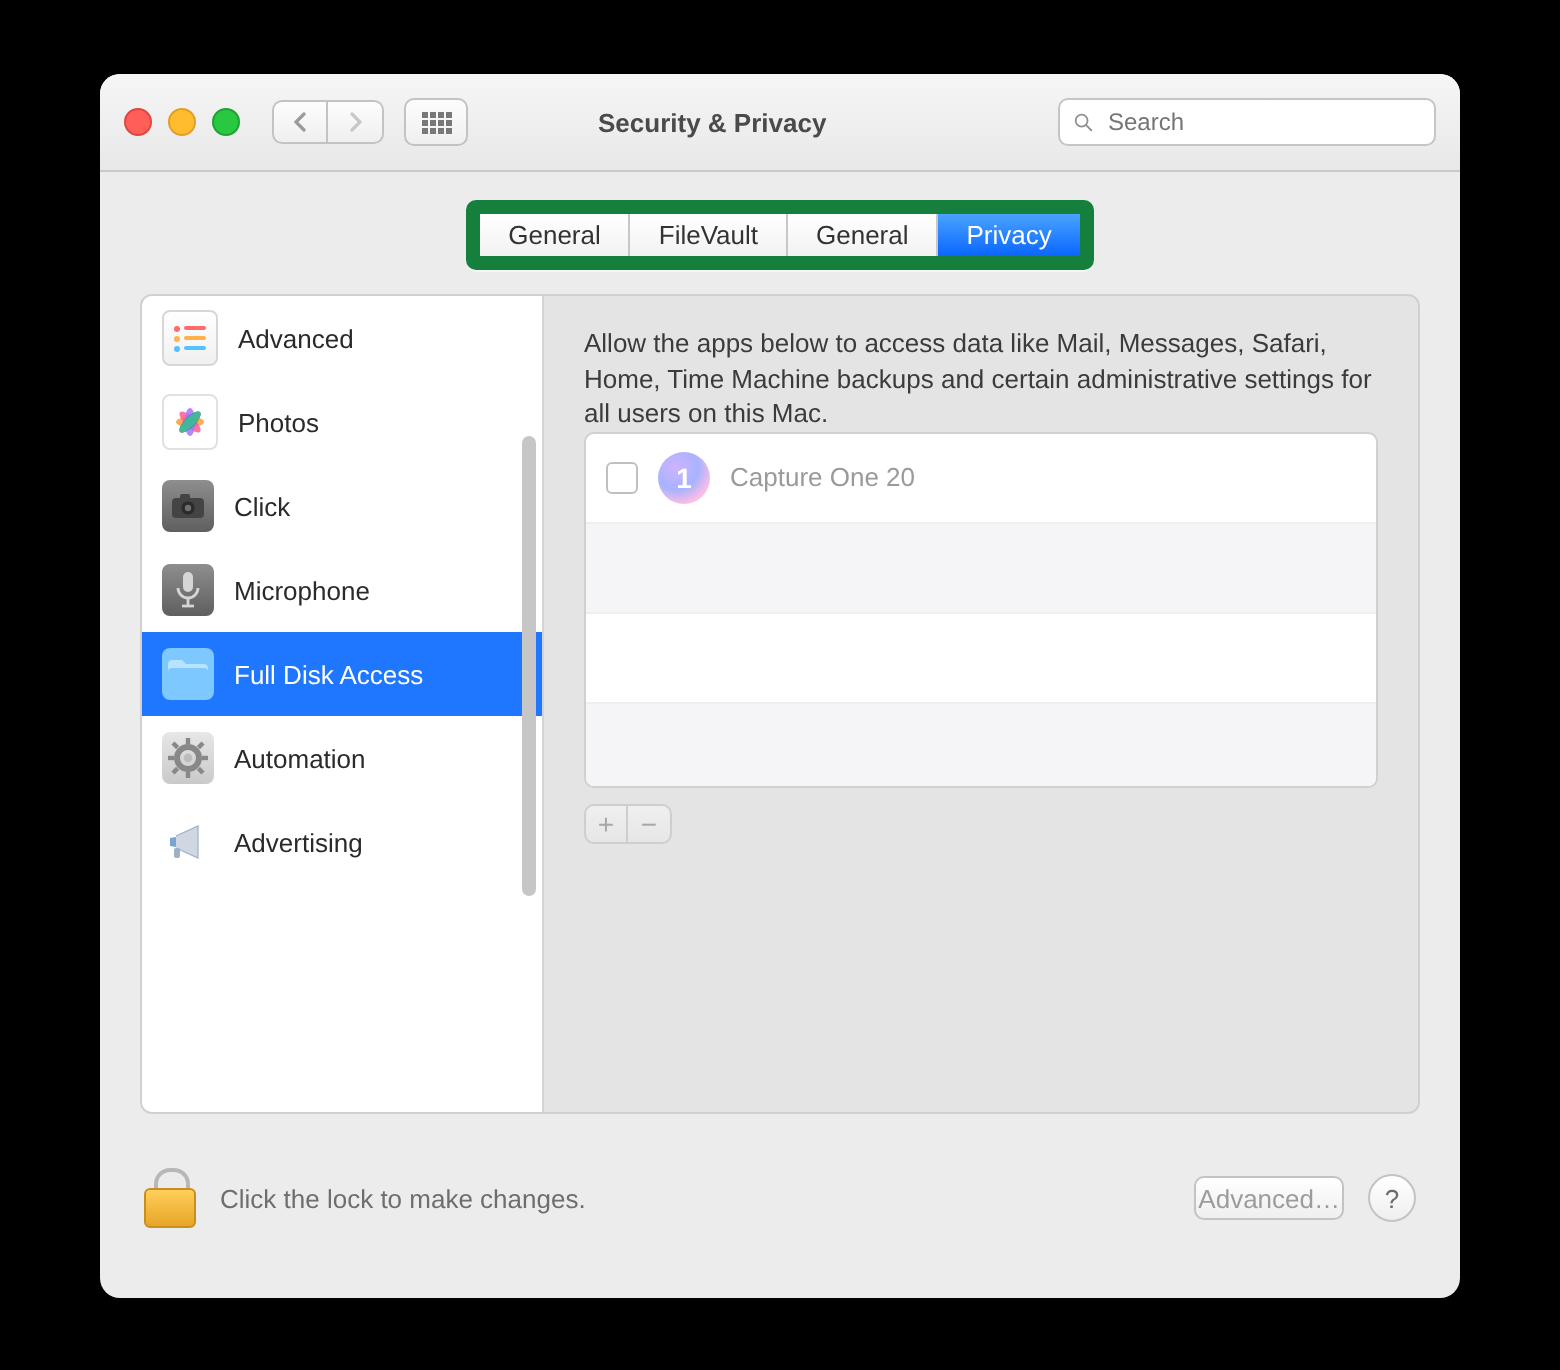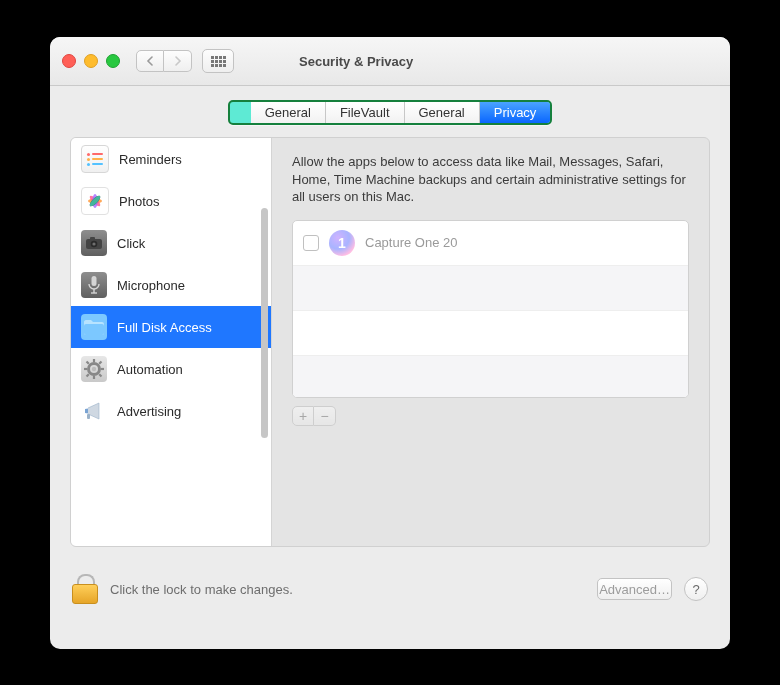--- a/index.html
+++ b/index.html
@@ -19,21 +19,21 @@
   .grid-btn{width:30px;height:22px;border:1px solid #c3c3c3;border-radius:5px;background:linear-gradient(#fdfdfd,#efefef);display:flex;align-items:center;justify-content:center;}
   .grid-btn .g{display:grid;grid-template-columns:repeat(4,3px);grid-template-rows:repeat(3,3px);gap:1px;}
   .grid-btn .g span{background:#787878;}
   .title{flex:0 0 auto;margin-left:55px;font-weight:600;color:#4a4a4a;}
   .spacer{flex:1;}
   .search{width:175px;height:22px;border:1px solid #c5c5c5;border-radius:5px;background:#fff;display:flex;align-items:center;gap:5px;padding:0 6px;color:#9c9c9c;}
   .search svg{width:12px;height:12px;}
   .search input{border:none;outline:none;flex:1;font-size:12px;background:transparent;color:#333;}
   
   .tabbar{display:flex;justify-content:center;padding:14px 0 12px;}
-  .tabs{display:flex;border:2px solid #15803d;border-radius:5px;overflow:hidden;background:#5eead4;box-shadow:0 1px 0 rgba(255,255,255,.5);padding-left:21px;}
+  .tabs{display:flex;border:7px solid #15803d;border-radius:5px;overflow:hidden;background:#5eead4;box-shadow:0 1px 0 rgba(255,255,255,.5);}
   .tabs .tab{padding:3px 14px;font-size:13px;border-right:1px solid #c7c7c7;background:linear-gradient(#fff,#f2f2f2);color:#333;cursor:default;}
   .tabs .tab:last-child{border-right:none;}
   .tabs .tab.active{background:linear-gradient(#4aa3ff,#0a66ff);color:#fff;border-right-color:#0a66ff;}
   
   .panel{margin:0 20px 12px 20px;height:408px;border:1px solid #d0d0d0;border-radius:6px;background:#e4e4e4;display:flex;overflow:hidden;}
   .sidebar{width:200px;background:#fff;border-right:1px solid #d4d4d4;overflow:hidden;position:relative;}
   .sblist{position:absolute;inset:0;overflow:hidden;}
   .sbitem{display:flex;align-items:center;gap:10px;height:42px;padding:0 10px;}
   .sbitem.selected{background:#1f77ff;color:#ffffff;}
   .sbitem .icn{width:26px;height:26px;border-radius:4px;display:flex;align-items:center;justify-content:center;font-size:16px;color:#fff;flex:0 0 26px;}
@@ -48,21 +48,21 @@
   .icn.access{background:#fff;border:1px solid #e1e1e1;}
   .icn.folder{background:#5ab7ff;}
   .sbitem.selected .icn.folder{background:#7cc8ff;}
   .icn.auto{background:linear-gradient(#e7e7e7,#c9c9c9);}
   .icn.analyt{background:linear-gradient(#fff,#eee);border:1px solid #d7d7d7;}
   .icn.adv{background:#fff;}
   .sbitem .lbl{font-size:13px;white-space:nowrap;}
   .sb-scroll{position:absolute;right:3px;top:70px;width:7px;height:230px;background:#c6c6c6;border-radius:4px;}
   
   .rpane{flex:1;padding:15px 20px;position:relative;}
-  .desc{font-size:13px;line-height:1.35;color:#3b3b3b;margin-bottom:14px;}
+  .desc{font-size:13px;line-height:1.35;color:#3b3b3b;}
   .applist{border:1px solid #d0d0d0;border-radius:5px;overflow:hidden;height:176px;background:#fff;}
   .applist .row{height:44px;display:flex;align-items:center;gap:10px;padding:0 10px;border-bottom:1px solid #eee;}
   .applist .row.alt{background:#f5f5f7;}
   .applist .row.empty{border-bottom:1px solid #eee;}
   .chk{width:14px;height:14px;border:1px solid #c0c0c0;border-radius:3px;background:#fff;}
   .appicn{width:26px;height:26px;border-radius:50%;background:radial-gradient(circle at 35% 30%,#b78bff,#7a8cff 45%,#ff9ad5 75%,#ffe0b0);display:flex;align-items:center;justify-content:center;color:#fff;font-weight:600;font-size:14px;opacity:.65;}
   .appname{color:#9a9a9a;}
   .addremove{display:flex;margin-top:8px;opacity:.55;}
   .addremove button{width:22px;height:20px;border:1px solid #bdbdbd;background:linear-gradient(#f9f9f9,#e9e9e9);color:#777;font-size:14px;line-height:1;display:flex;align-items:center;justify-content:center;}
   .addremove button:first-child{border-radius:5px 0 0 5px;}
@@ -111,20 +111,27 @@
             <span></span>
             <span></span>
             <span></span>
             <span></span>
             <span></span>
             <span></span>
           </div>
     </div>
     <div class="title">Security &amp; Privacy</div>
     <div class="spacer"></div>
+    <div class="search">
+      <svg viewBox="0 0 16 16">
+            <circle cx="7" cy="7" r="4.3" stroke="#8f8f8f" stroke-width="1.3" fill="none"></circle>
+            <line x1="10.3" y1="10.3" x2="14" y2="14" stroke="#8f8f8f" stroke-width="1.3" stroke-linecap="round"></line>
+          </svg>
+      <input placeholder="Search" style="">
+    </div>
   </div>
 
   <div class="tabbar">
     <div class="tabs">
       <div class="tab">General</div>
       <div class="tab">FileVault</div>
       <div class="tab">General</div>
       <div class="tab active">Privacy</div>
     </div>
   </div>
@@ -142,21 +149,21 @@
               <span>
                     <i style="background:#ffb14a"></i>
                     <b style="background:#ffb14a"></b>
                   </span>
               <span>
                     <i style="background:#54c2ff"></i>
                     <b style="background:#54c2ff"></b>
                   </span>
             </div>
           </div>
-          <span class="lbl">Reminders</span>
+          <span class="lbl">Advanced</span>
         </div>
         <div class="sbitem">
           <div class="icn photos">
             <svg width="20" height="20" viewBox="0 0 20 20">
                   <g transform="translate(10 10)">
                     <ellipse rx="7" ry="2.6" fill="#ff9a3c" opacity=".85"></ellipse>
                     <ellipse rx="7" ry="2.6" transform="rotate(45)" fill="#ff5e93" opacity=".85"></ellipse>
                     <ellipse rx="7" ry="2.6" transform="rotate(90)" fill="#a970ff" opacity=".85"></ellipse>
                     <ellipse rx="7" ry="2.6" transform="rotate(135)" fill="#43dococ" opacity=".85"></ellipse>
                     <ellipse rx="7" ry="2.6" transform="rotate(135)" fill="#4ad1b3" opacity=".85"></ellipse>

